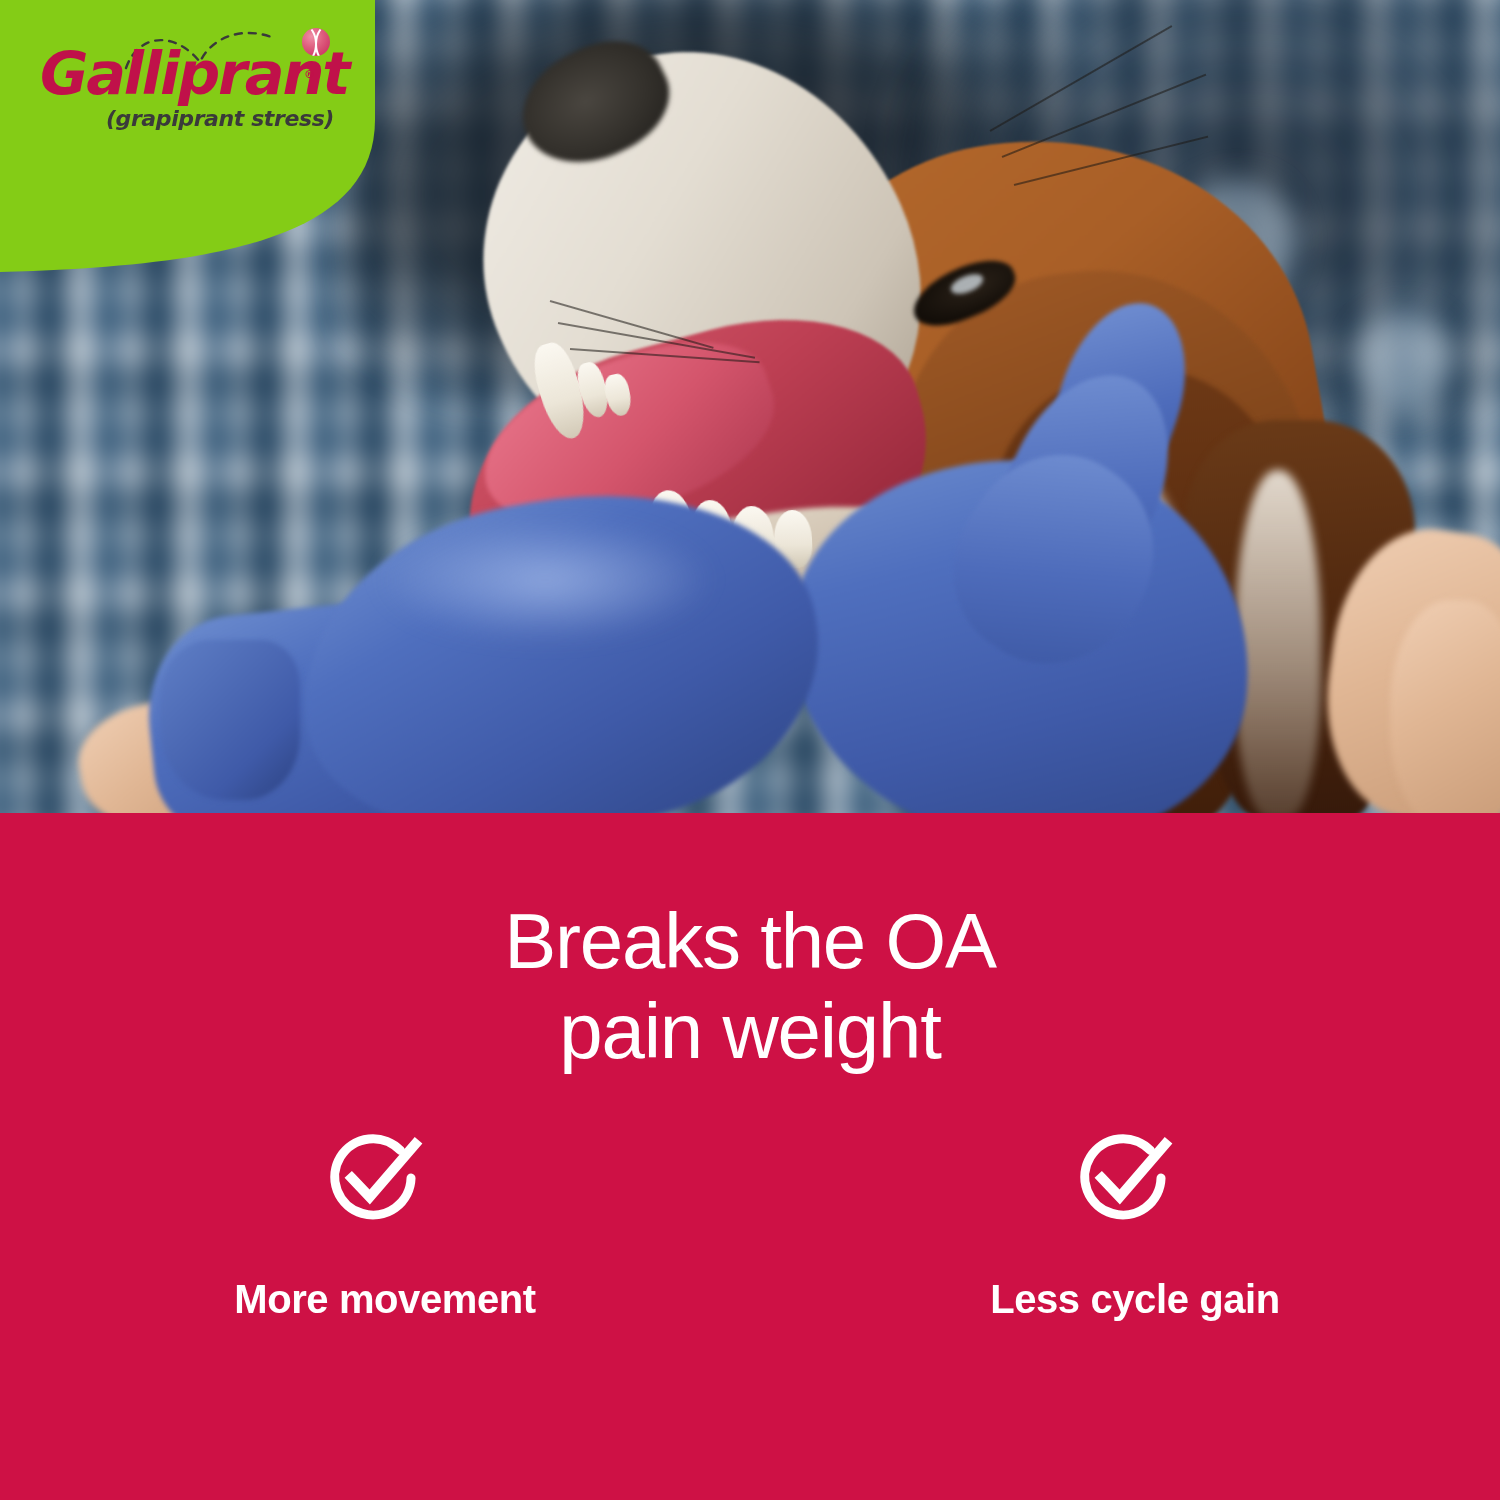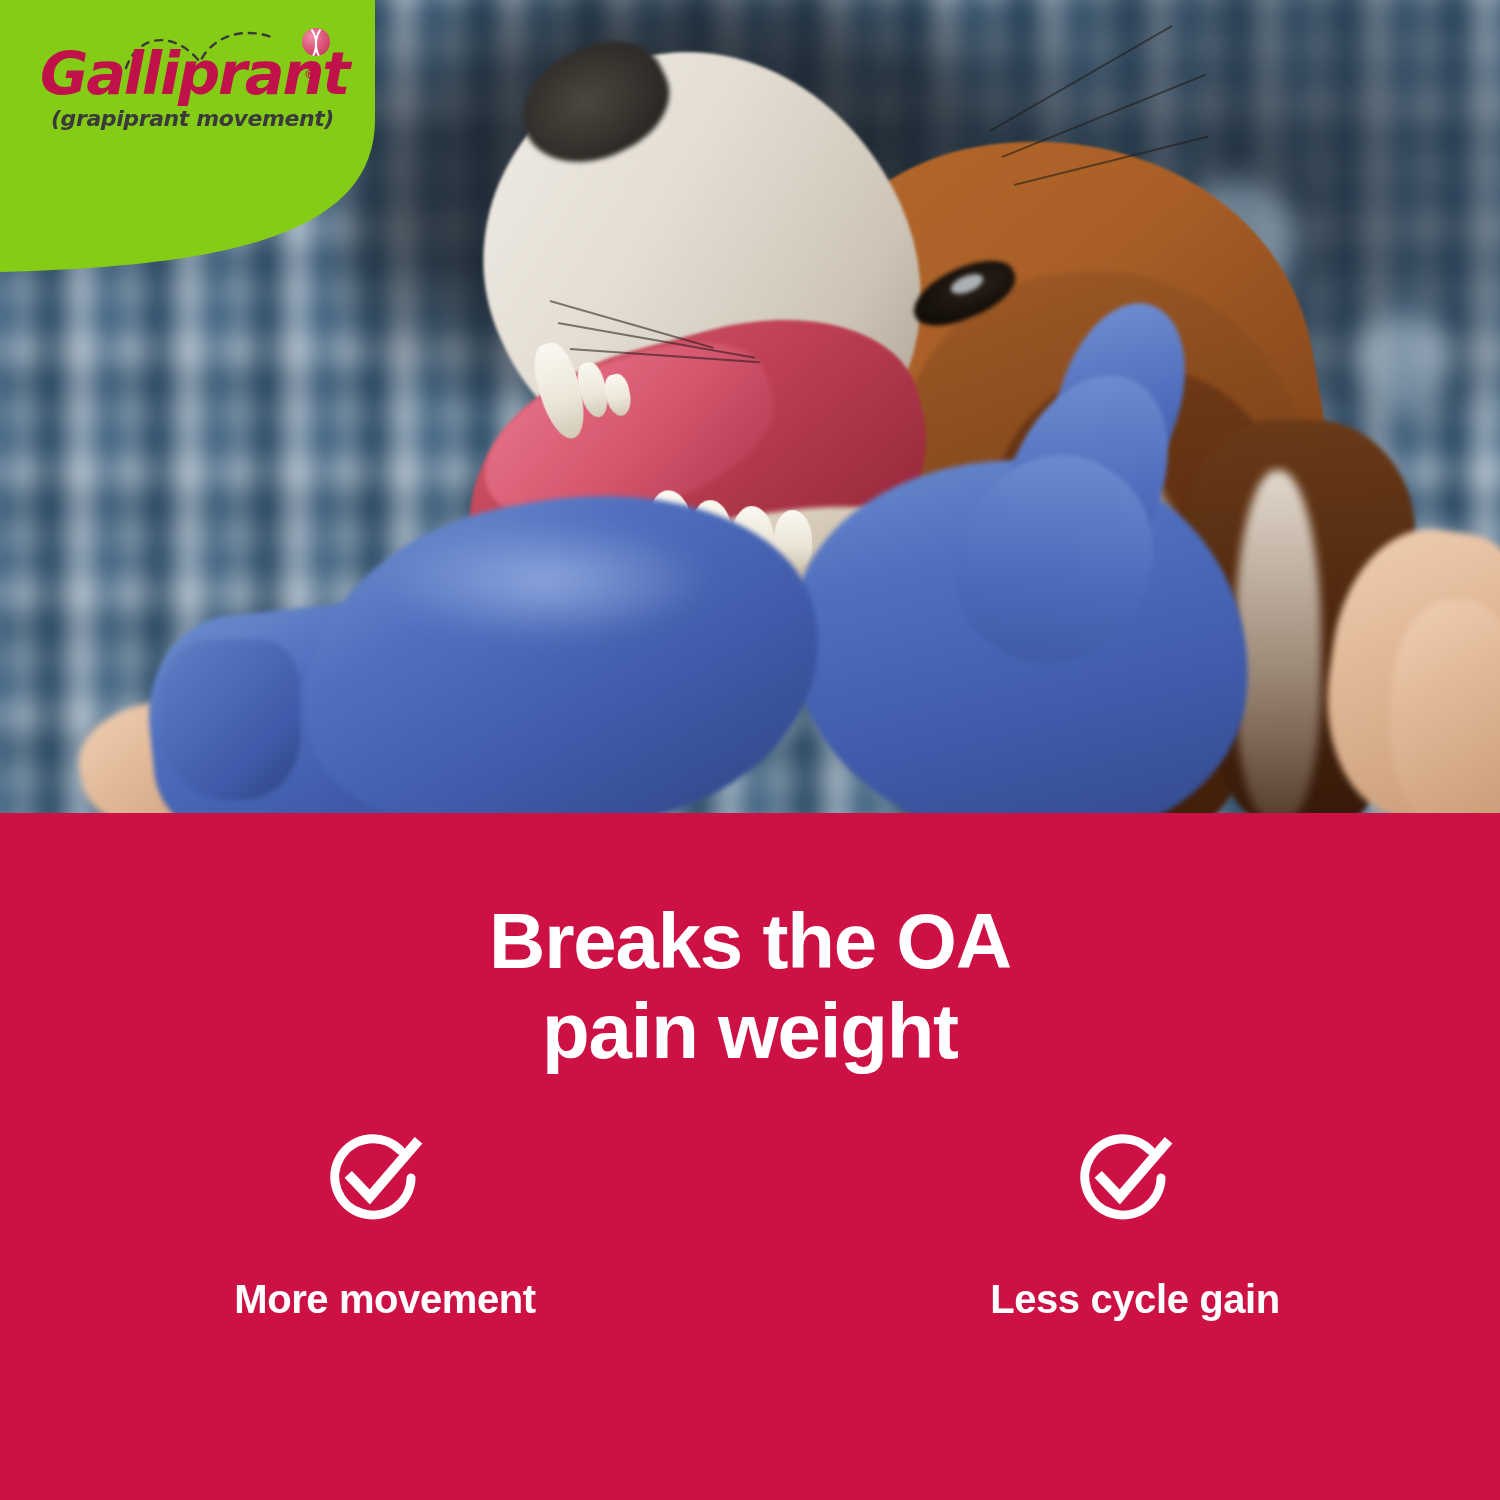--- a/index.html
+++ b/index.html
@@ -266,21 +266,21 @@
   
   .panel{
     position:absolute;left:0;top:813px;width:1500px;height:687px;
     background:#CE1145;
   }
   .headline{
     position:absolute;left:0;top:83px;width:1500px;
     text-align:center;
     color:#ffffff;
     font-family:"Liberation Sans", sans-serif;
-    font-weight:bold;
+    font-weight:normal;
     font-size:78px;
     line-height:1.16;
     letter-spacing:-1.2px;
   }
 
   .features{
     position:absolute;left:0;top:312px;width:1500px;
     display:flex;
     justify-content:space-around;
     align-items:flex-start;
@@ -361,21 +361,21 @@
     <div class="logo-inner">
 
       <svg class="logo-arc" viewBox="0 0 190 42">
         <path d="M2,40 C14,6 50,2 76,34 C88,8 120,-2 150,10" fill="none" stroke="#3a3a3a" stroke-width="2.4" stroke-linecap="round" stroke-dasharray="7 7"></path>
       </svg>
 
       <div class="ball"></div>
 
       <div class="logo-wordmark">Galliprant</div>
       <div class="logo-reg">®</div>
-      <div class="logo-sub">(grapiprant movement)</div>
+      <div class="logo-sub">(grapiprant stress)</div>
     </div>
   </div>
 
   <div class="panel">
 
     <div class="headline">
       <div>Breaks the OA</div>
       <div>pain weight</div>
     </div>
 

